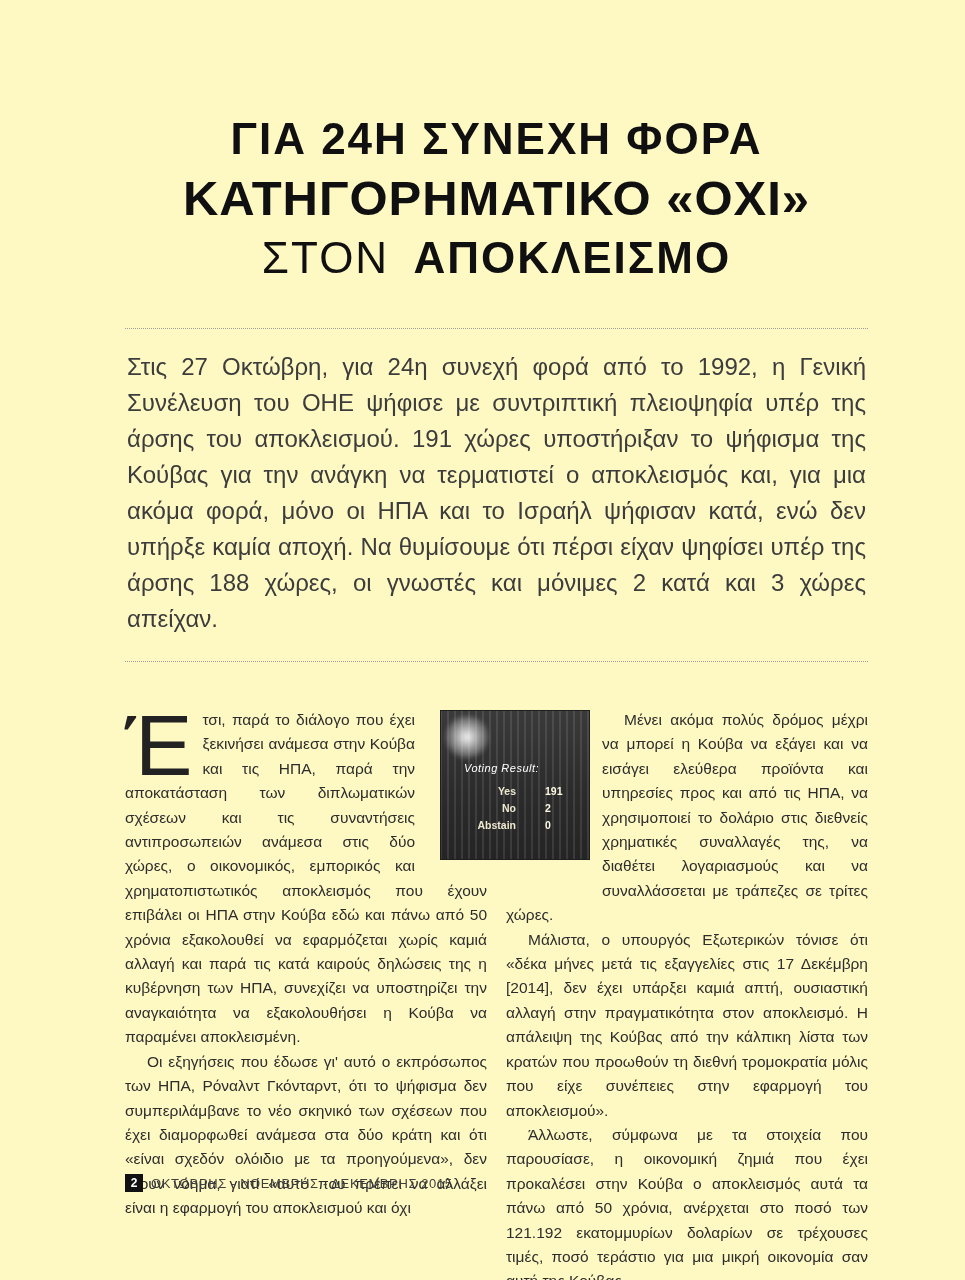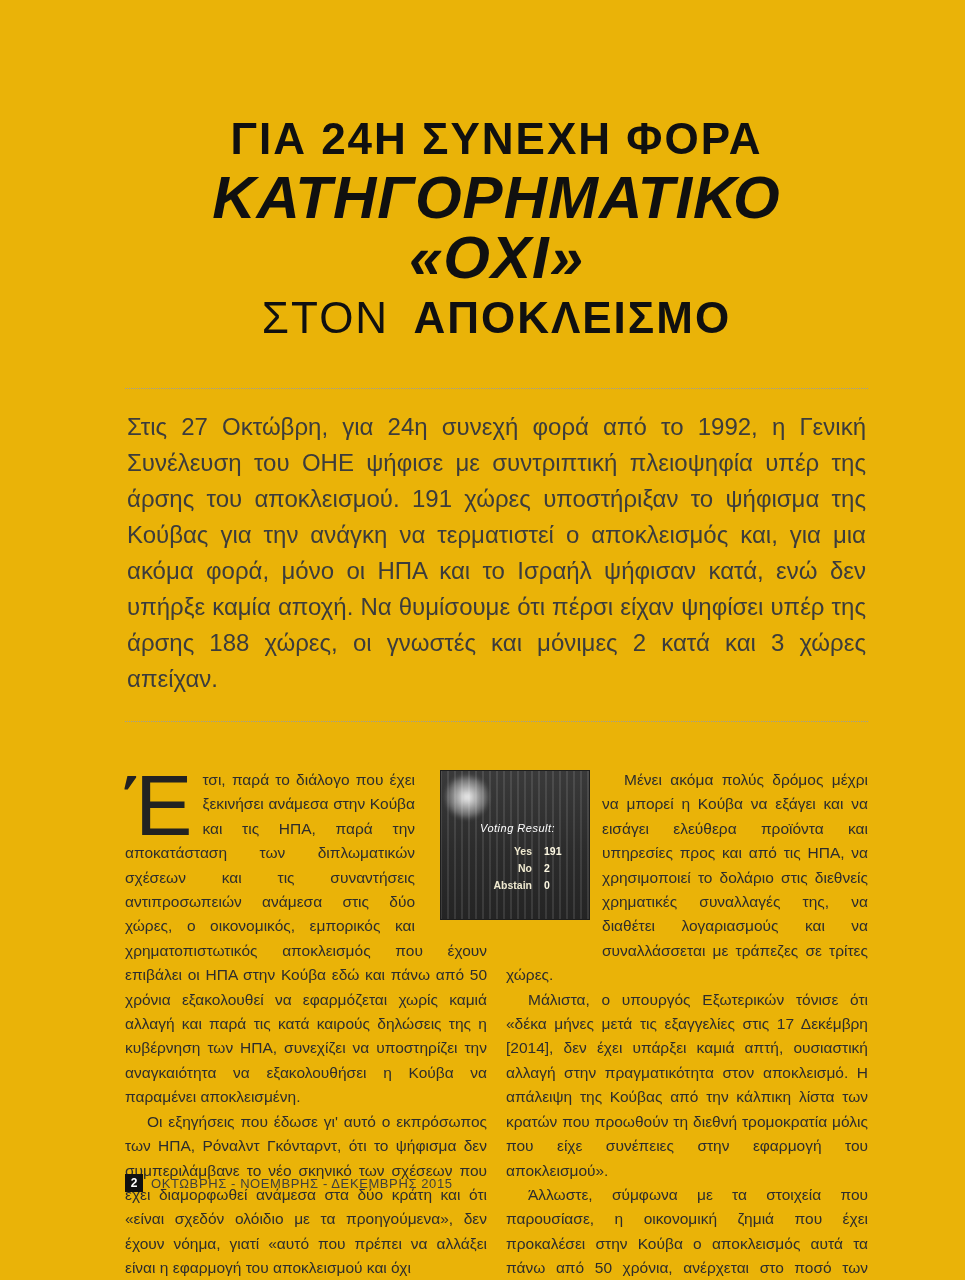--- a/index.html
+++ b/index.html
@@ -1,33 +1,33 @@
 <!DOCTYPE html>
 <html lang="el"><head>
 <meta charset="utf-8">
 <style>
   * { box-sizing: border-box; }
   html, body { margin: 0; padding: 0; background: #ffffff; }
   .page {
     position: relative;
     width: 965px;
     height: 1280px;
-    background: #eab308;
+    background: #fef9c3;
     font-family: "Liberation Sans", "DejaVu Sans", sans-serif;
     overflow: hidden;
   }
   .content { padding: 0 97px 0 125px; }
 
   
   .masthead { margin-top: 110px; text-align: center; color: #101010; }
   .masthead .t1 {
     font-size: 44px; font-weight: 700; letter-spacing: 2px; line-height: 58px;
   }
   .masthead .t2 {
-    font-size: 60px; font-weight: 700; letter-spacing: 1px; line-height: 60px; font-style: italic;
+    font-size: 49px; font-weight: 700; letter-spacing: 1px; line-height: 60px;
   }
   .masthead .t3 {
     font-size: 44px; line-height: 60px; letter-spacing: 2px;
   }
   .masthead .t3 .light { font-weight: 400; }
   .masthead .t3 .heavy { font-weight: 700; margin-left: 10px; }
 
   
   .lead-wrap {
     margin-top: 40px;
@@ -89,36 +89,36 @@
   .emblem-blur {
     position: absolute;
     left: 5px; top: 5px;
     width: 44px; height: 44px;
     border-radius: 50%;
     background: radial-gradient(circle, rgba(255,255,255,0.95) 0%, rgba(255,255,255,0.25) 60%, rgba(255,255,255,0) 75%);
     filter: blur(2px);
   }
   .vote-board {
     position: absolute;
-    left: 28px; top: 52px;
+    left: 12px; top: 52px;
     right: 10px;
     color: #f3eeda;
     padding-left: 12px;
   }
   .vote-heading {
     font-size: 11px;
     font-style: italic;
     color: #ffffff;
     margin-bottom: 9px;
     letter-spacing: 0.5px;
   }
   .vote-row {
     display: grid;
     grid-template-columns: 52px auto;
-    column-gap: 12px;
+    column-gap: 29px;
     font-size: 10.5px;
     font-weight: 700;
     line-height: 17px;
   }
   .vote-row .vl { text-align: right; color: #efe9cf; }
   .vote-row .vv { text-align: left; color: #fdf8e2; }
 
   
   .footer {
     position: absolute;

